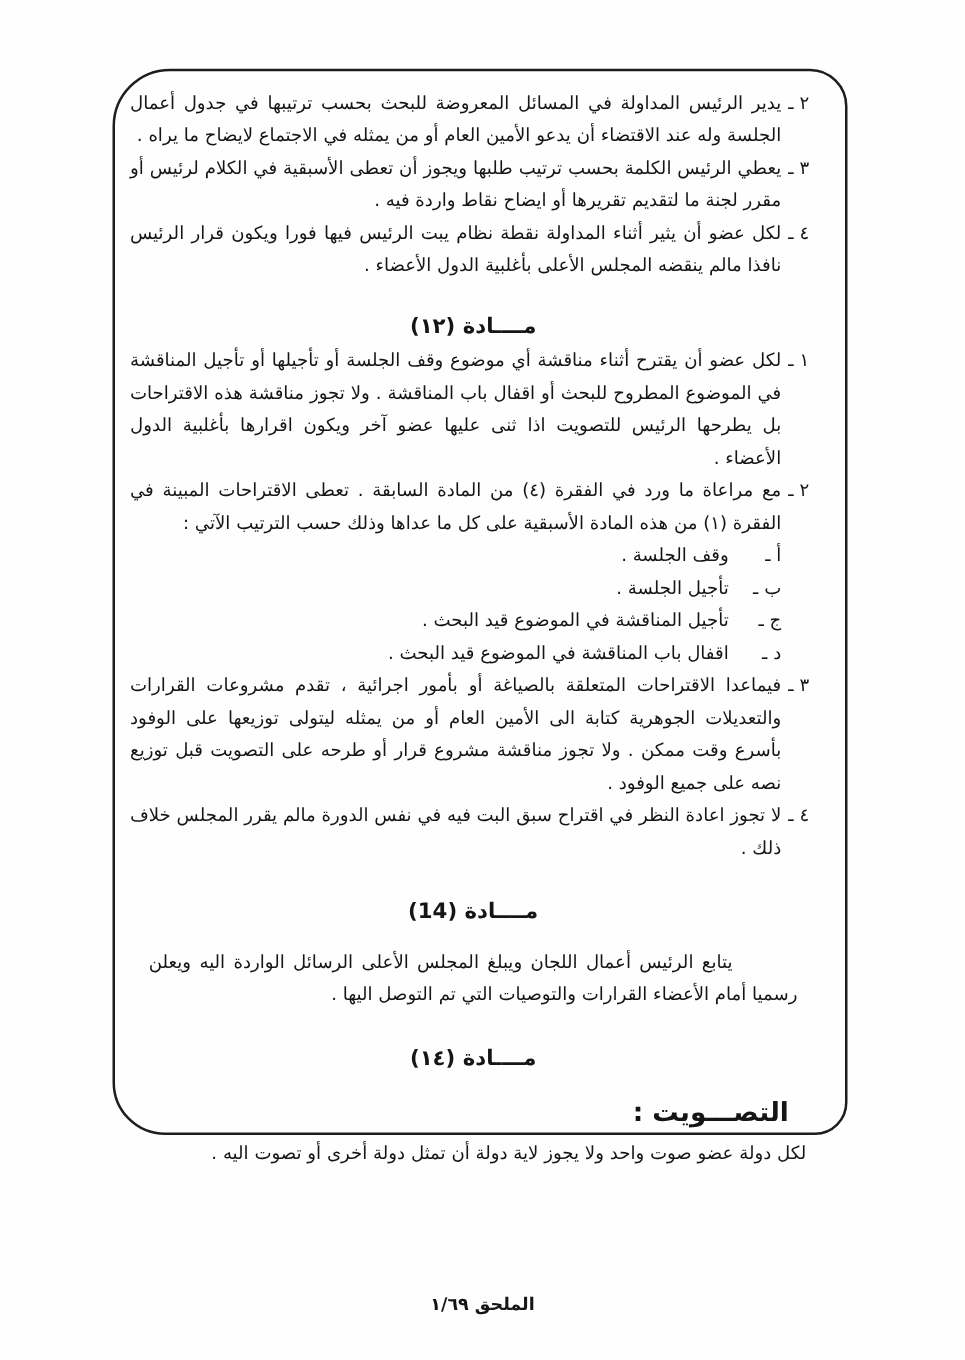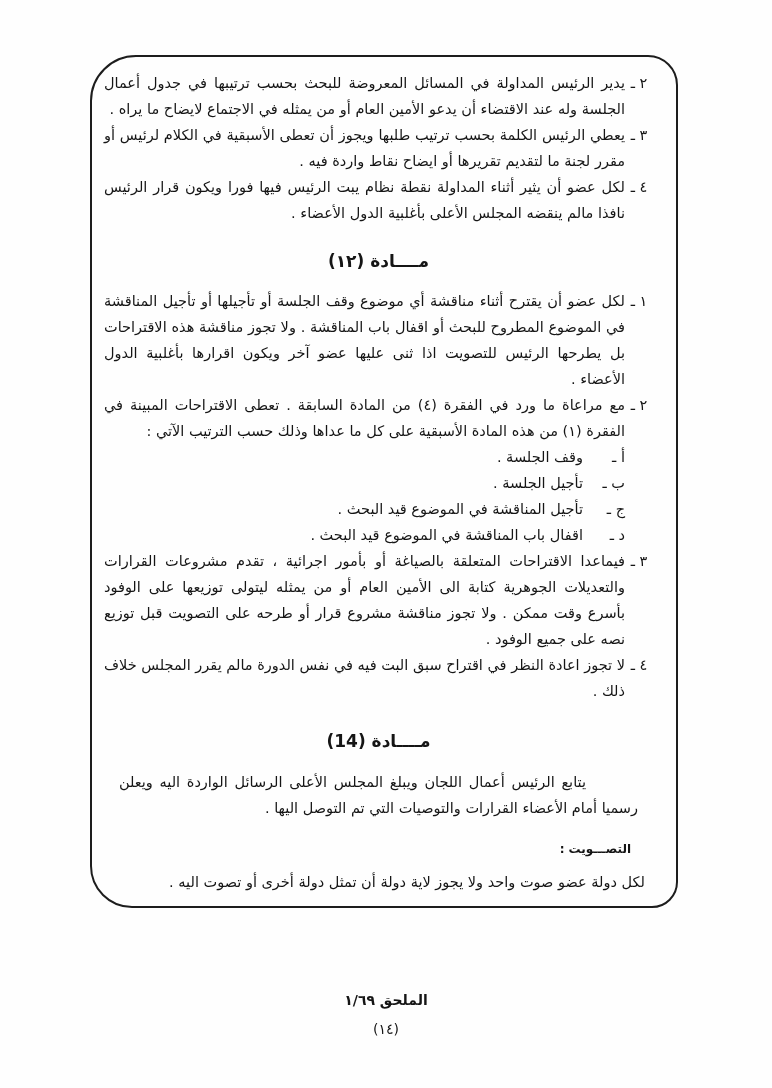--- a/index.html
+++ b/index.html
@@ -66,50 +66,51 @@
     flex: 1 1 auto;
     text-align: right;
   }
   .article-heading {
     font-size: 17px;
     font-weight: bold;
     text-align: center;
     line-height: 26px;
     margin: 0;
   }
-  .h12 { margin: 22px 0 14px 0; }
+  .h12 { margin: 22px 0 2px 0; }
   .h13 { margin: 24px 0 11px 0; }
   .h14 { margin: 25px 0 17px 0; }
   .para {
     margin: 15px;
     text-align: justify;
   }
   .para.first-indent { text-indent: 52px; }
   .voting-label {
     font-weight: bold;
-    font-size: 12px;
+    font-size: 21px;
     margin: 0 22px 7px 0;
     text-align: right;
   }
   .voting-line {
     margin: 0 8px 0 0;
     text-align: right;
   }
   .footer {
     position: absolute;
     top: 990px;
     left: 0;
     width: 100%;
     direction: rtl;
     text-align: center;
   }
   .annex {
     font-weight: bold;
     font-size: 14px;
     line-height: 20px;
+    margin-top: 44px;
   }
   .pagenum {
     font-size: 14px;
     line-height: 20px;
     margin-top: 9px;
   }
 </style>
 </head>
 <body>
 
@@ -168,24 +169,24 @@
         </div>
         <div class="item">
           <span class="num">٤ ـ</span>
           <span class="body">لا تجوز اعادة النظر في اقتراح سبق البت فيه في نفس الدورة مالم يقرر المجلس خلاف ذلك .</span>
         </div>
       </div>
 
       <h2 class="article-heading h13">مــــادة (14)</h2>
       <p class="para first-indent">يتابع الرئيس أعمال اللجان ويبلغ المجلس الأعلى الرسائل الواردة اليه ويعلن رسميا أمام الأعضاء القرارات والتوصيات التي تم التوصل اليها .</p>
 
+      <h2 class="article-heading h14">مــــادة (١٤)</h2>
       <div class="voting-label">التصـــويت :</div>
       <p class="para voting-line">لكل دولة عضو صوت واحد ولا يجوز لاية دولة أن تمثل دولة أخرى أو تصوت اليه .</p>
 
     </div>
   </div>
 
   <div class="footer">
     <div class="annex">الملحق ١/٦٩</div>
-    <div class="pagenum">(١٤)</div>
   </div>
 
 </div>
 
 </body></html>

